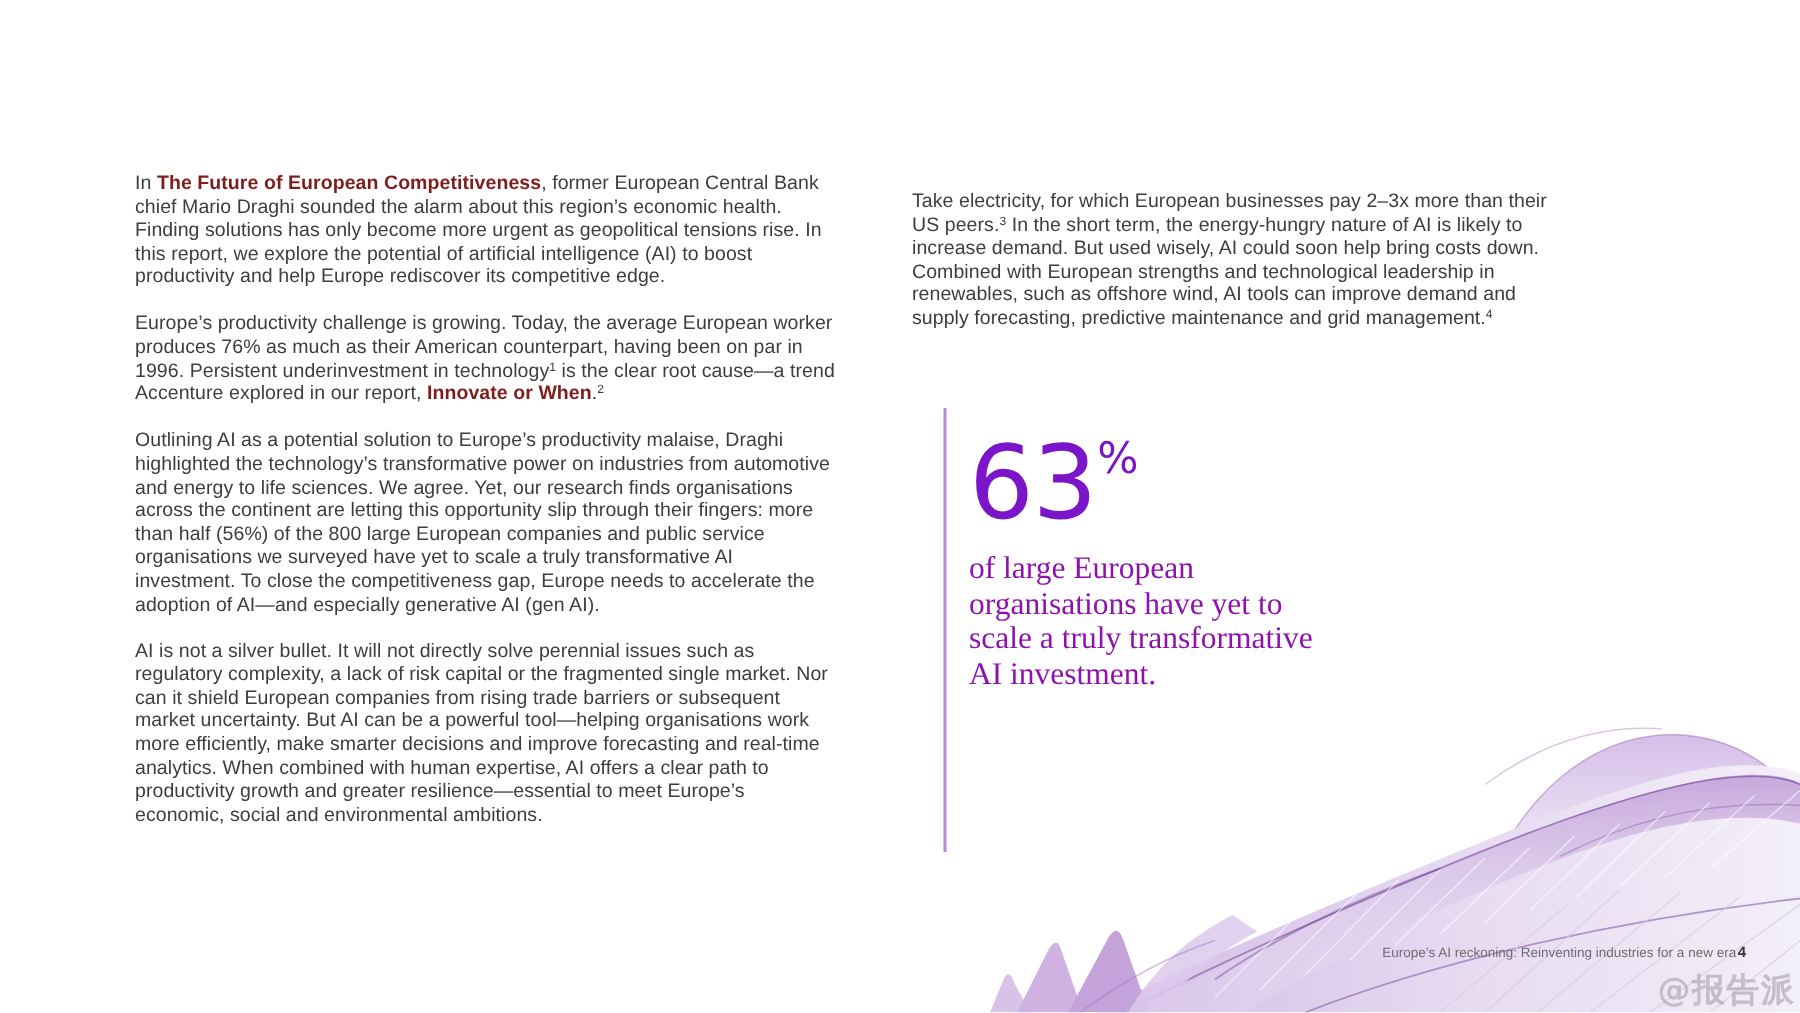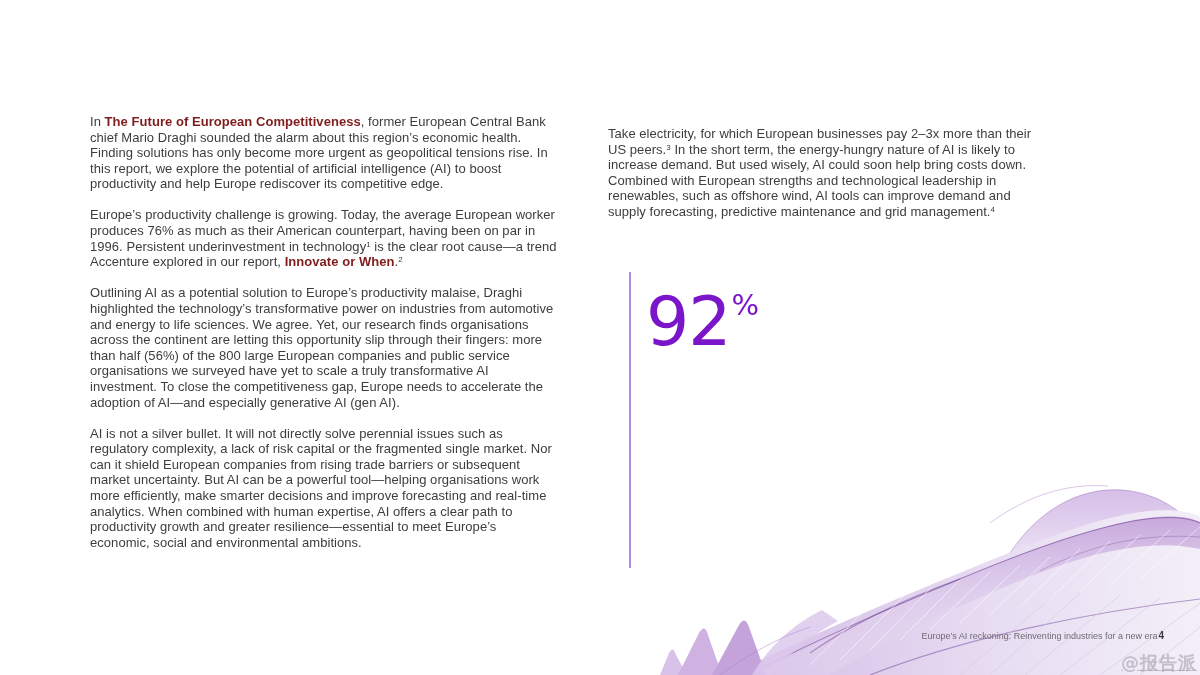--- a/index.html
+++ b/index.html
@@ -46,43 +46,43 @@
   .footer{
     position:absolute;top:630px;right:36px;z-index:5;
     display:flex;align-items:baseline;gap:1px;
   }
   .footer-title{font-size:9px;color:#6f6a73;}
   .footer-page{font-size:10px;font-weight:700;color:#3a3a3a;}
 
   .watermark{
     position:absolute;right:3px;bottom:0;z-index:6;
     font-family:"DejaVu Sans",sans-serif;
-    font-size:18px;font-weight:700;letter-spacing:1px;
+    font-size:22px;font-weight:700;letter-spacing:1px;
     color:rgba(168,162,173,.62);
-    text-decoration:underline;
   }
 </style>
 </head>
 <body>
 
 <div class="page">
 
   <div class="col col-left">
     <p><span>In </span><b>The Future of European Competitiveness</b><span>, former European Central Bank chief Mario Draghi sounded the alarm about this region’s economic health. Finding solutions has only become more urgent as geopolitical tensions rise. In this report, we explore the potential of artificial intelligence (AI) to boost productivity and help Europe rediscover its competitive edge.</span></p>
     <p><span>Europe’s productivity challenge is growing. Today, the average European worker produces 76% as much as their American counterpart, having been on par in 1996. Persistent underinvestment in technology</span><sup>1</sup><span> is the clear root cause—a trend Accenture explored in our report, </span><b>Innovate or When</b><span>.</span><sup>2</sup></p>
     <p><span>Outlining AI as a potential solution to Europe’s productivity malaise, Draghi highlighted the technology’s transformative power on industries from automotive and energy to life sciences. We agree. Yet, our research finds organisations across the continent are letting this opportunity slip through their fingers: more than half (56%) of the 800 large European companies and public service organisations we surveyed have yet to scale a truly transformative AI investment. To close the competitiveness gap, Europe needs to accelerate the adoption of AI—and especially generative AI (gen AI).</span></p>
     <p><span>AI is not a silver bullet. It will not directly solve perennial issues such as regulatory complexity, a lack of risk capital or the fragmented single market. Nor can it shield European companies from rising trade barriers or subsequent market uncertainty. But AI can be a powerful tool—helping organisations work more efficiently, make smarter decisions and improve forecasting and real-time analytics. When combined with human expertise, AI offers a clear path to productivity growth and greater resilience—essential to meet Europe’s economic, social and environmental ambitions.</span></p>
   </div>
 
   <div class="col col-right">
     <p><span>Take electricity, for which European businesses pay 2–3x more than their US peers.</span><sup>3</sup><span> In the short term, the energy-hungry nature of AI is likely to increase demand. But used wisely, AI could soon help bring costs down. Combined with European strengths and technological leadership in renewables, such as offshore wind, AI tools can improve demand and supply forecasting, predictive maintenance and grid management.</span><sup>4</sup></p>
   </div>
 
   <div class="callout">
-    <div class="stat"><span>92</span><span class="pct">%</span></div>
+    <div class="stat"><span>63</span><span class="pct">%</span></div>
+    <div class="callout-desc">of large European organisations have yet to scale a truly transformative AI investment.</div>
   </div>
 
   <svg class="feather" viewBox="0 0 540 200" xmlns="http://www.w3.org/2000/svg" aria-hidden="true">
     <defs>
       <linearGradient id="gMain" x1="0" y1="0" x2="1" y2="0">
         <stop offset="0" stop-color="#d3bbe5"></stop>
         <stop offset="0.55" stop-color="#e7dcf2"></stop>
         <stop offset="1" stop-color="#f3eff8"></stop>
       </linearGradient>
       <linearGradient id="gBand" x1="0" y1="0" x2="0" y2="1">

